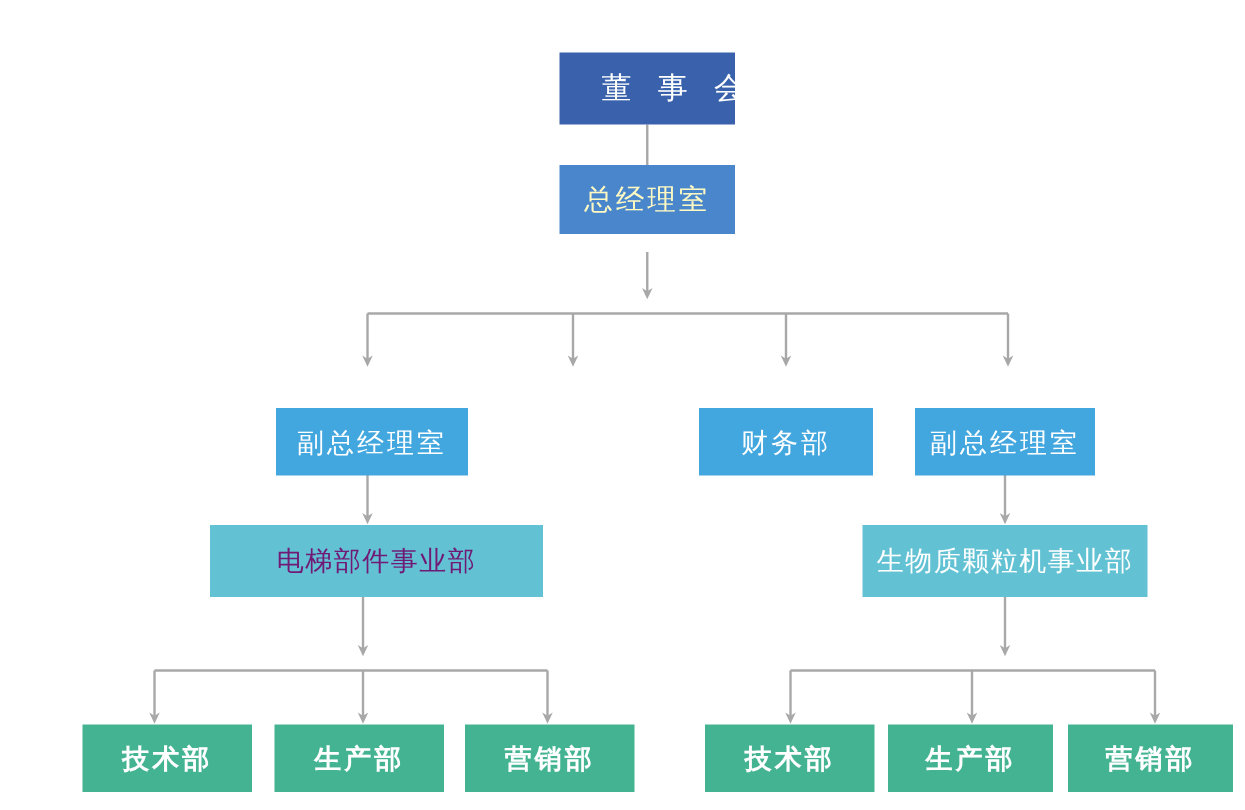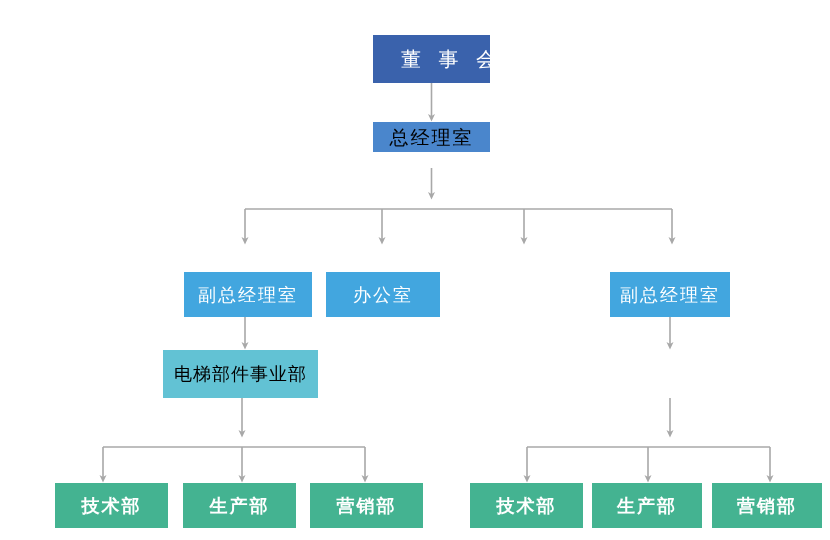--- a/index.html
+++ b/index.html
@@ -88,31 +88,32 @@
 
     <line x1="670" y1="398" x2="670" y2="434" marker-end="url(#arrow)" style="stroke: rgb(168, 168, 168);"></line>
     <line x1="527" y1="447" x2="770" y2="447" style="stroke: rgb(168, 168, 168);"></line>
     <line x1="527" y1="447" x2="527" y2="479" marker-end="url(#arrow)" style="stroke: rgb(168, 168, 168);"></line>
     <line x1="648" y1="447" x2="648" y2="479" marker-end="url(#arrow)" style="stroke: rgb(168, 168, 168);"></line>
     <line x1="770" y1="447" x2="770" y2="479" marker-end="url(#arrow)" style="stroke: rgb(168, 168, 168);"></line>
   </svg>
 
   <div class="node lvl1" style="left: 373px; top: 35px; width: 117px; height: 48px; background: rgb(58, 98, 172); color: rgb(255, 255, 255); padding-left: 40px;">董 事 会</div>
 
-  <div class="node lvl2" style="left: 373px; top: 122px; width: 117px; height: 30px; background: rgb(74, 134, 204); color: #000000;">总经理室</div>
+  <div class="node lvl2" style="left: 373px; top: 110px; width: 117px; height: 46px; background: rgb(74, 134, 204); color: #fef9c3;">总经理室</div>
 
   <div class="node lvl3" style="left: 184px; top: 245px; width: 128px; height: 45px; background: rgb(66, 166, 223); color: rgb(255, 255, 255);">副总经理室</div>
 
-  <div class="node lvl3" style="left: 326px; top: 245px; width: 114px; height: 45px; background: rgb(66, 166, 223); color: rgb(255, 255, 255);">办公室</div>
 
+  <div class="node lvl3" style="left: 466px; top: 245px; width: 116px; height: 45px; background: rgb(66, 166, 223); color: rgb(255, 255, 255);">财务部</div>
 
   <div class="node lvl3" style="left: 610px; top: 245px; width: 120px; height: 45px; background: rgb(66, 166, 223); color: rgb(255, 255, 255);">副总经理室</div>
 
-  <div class="node lvl4" style="left: 163px; top: 350px; width: 155px; height: 48px; background: rgb(98, 194, 212); color: #000000;">电梯部件事业部</div>
+  <div class="node lvl4" style="left: 140px; top: 350px; width: 222px; height: 48px; background: rgb(98, 194, 212); color: #701a75;">电梯部件事业部</div>
 
+  <div class="node lvl4" style="left: 575px; top: 350px; width: 190px; height: 48px; background: rgb(98, 194, 212); color: rgb(255, 255, 255);">生物质颗粒机事业部</div>
 
   <div class="node lvl5" style="left: 55px; top: 483px; width: 113px; height: 45px; background: rgb(68, 179, 145); color: rgb(255, 255, 255);">技术部</div>
 
   <div class="node lvl5" style="left: 183px; top: 483px; width: 113px; height: 45px; background: rgb(68, 179, 145); color: rgb(255, 255, 255);">生产部</div>
 
   <div class="node lvl5" style="left: 310px; top: 483px; width: 113px; height: 45px; background: rgb(68, 179, 145); color: rgb(255, 255, 255);">营销部</div>
 
   <div class="node lvl5" style="left: 470px; top: 483px; width: 113px; height: 45px; background: rgb(68, 179, 145); color: rgb(255, 255, 255);">技术部</div>
 
   <div class="node lvl5" style="left: 592px; top: 483px; width: 110px; height: 45px; background: rgb(68, 179, 145); color: rgb(255, 255, 255);">生产部</div>

